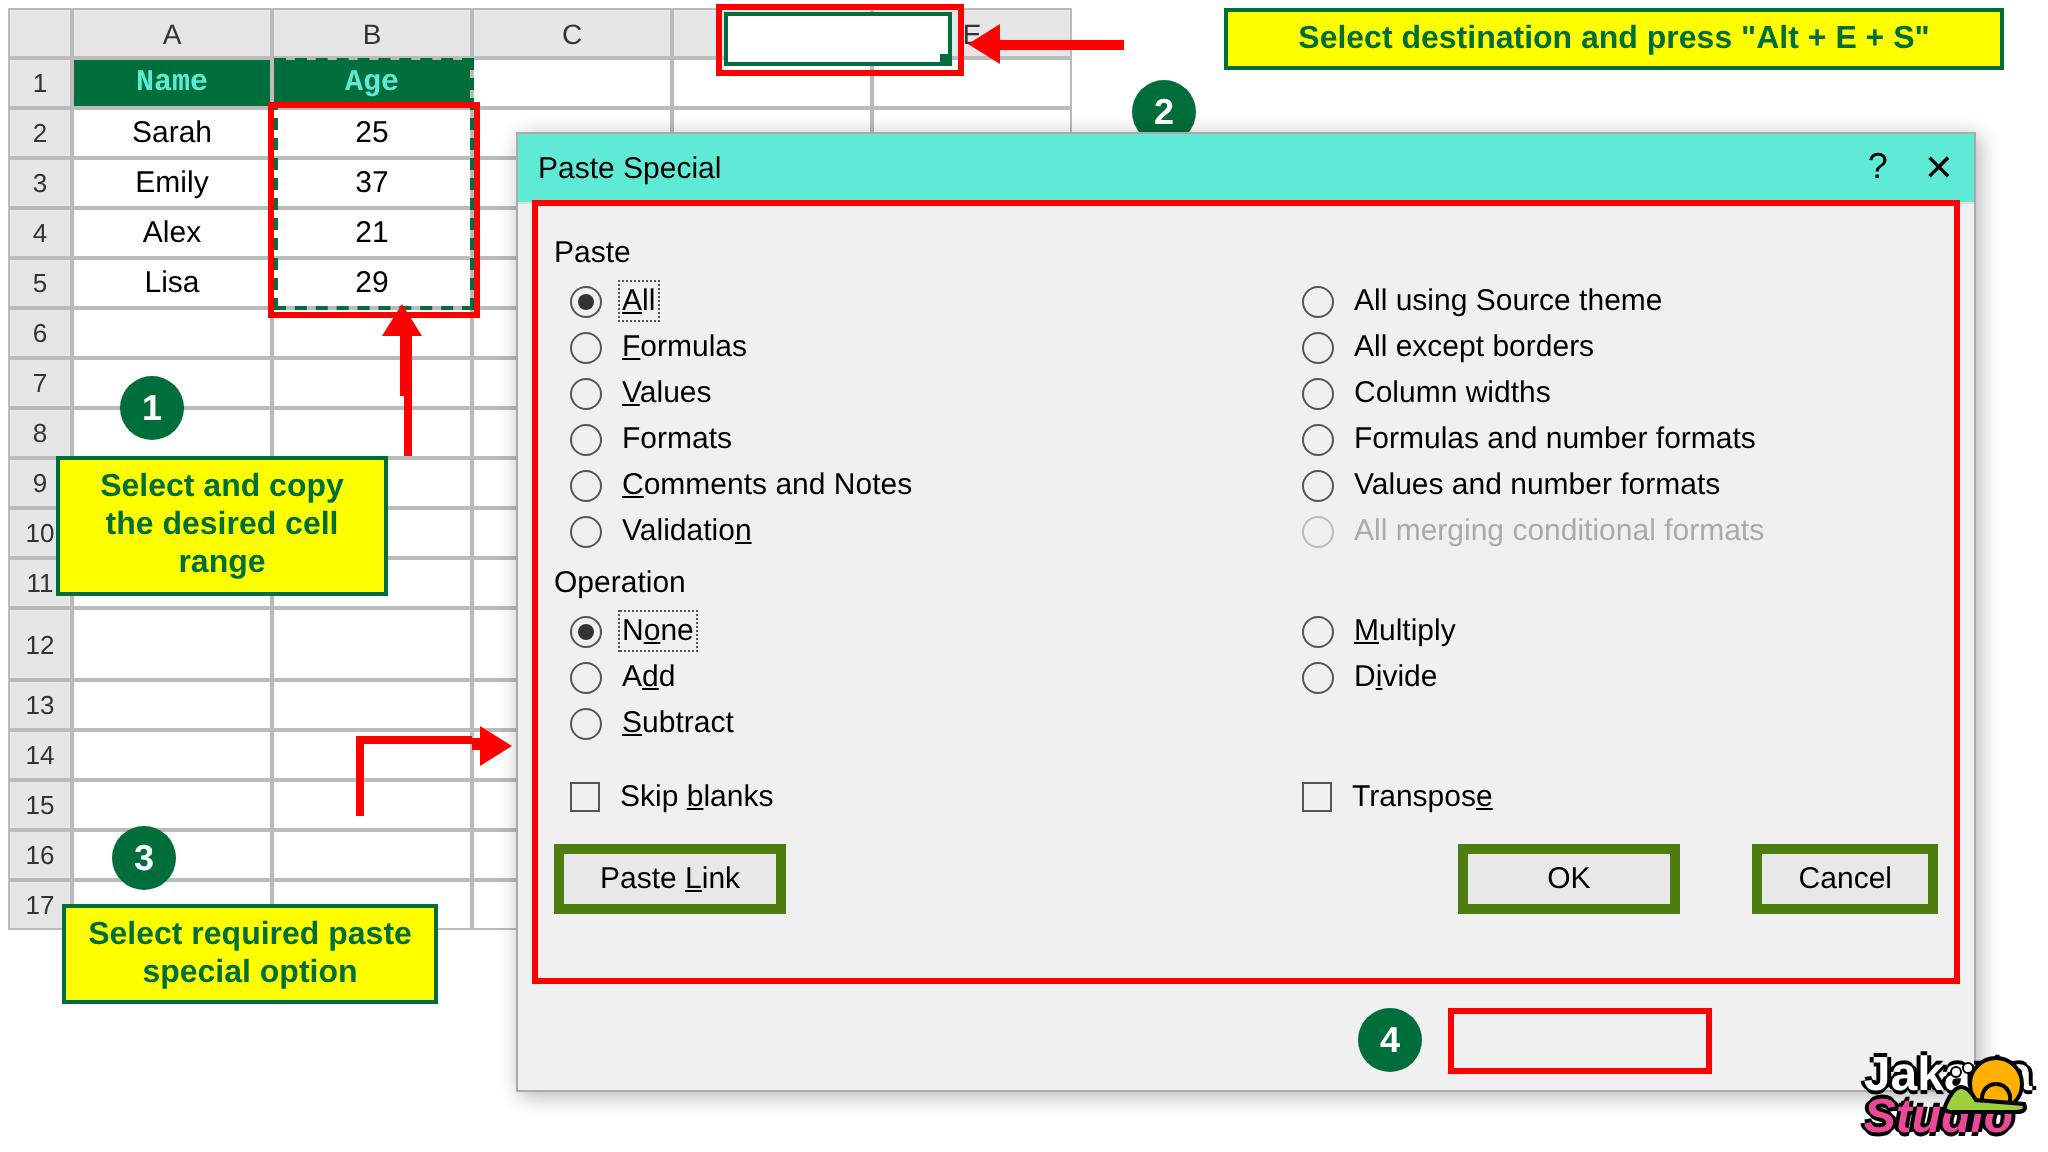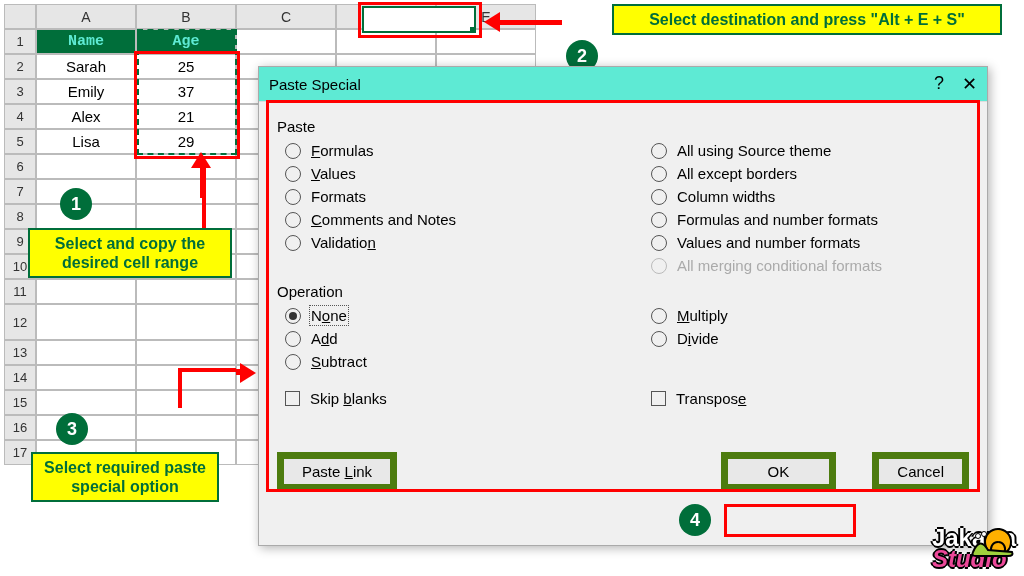--- a/index.html
+++ b/index.html
@@ -41,21 +41,21 @@
   .dlg-body { padding: 10px 18px 6px 18px; }
   .group-label { margin: 6px 0 4px 0; }
   .radio-row { display: flex; align-items: center; gap: 10px; padding: 3px 0 3px 8px; }
   .radio { width: 16px; height: 16px; border: 1.5px solid #555; border-radius: 50%; display:inline-flex; align-items:center; justify-content:center; flex:none; }
   .radio.sel::after { content:""; width:8px; height:8px; background:#333; border-radius:50%; }
   .radio.dis { border-color:#bbb; }
   .check { width: 15px; height: 15px; border: 1.5px solid #555; display:inline-block; flex:none; }
   .cols2 { display: flex; gap: 40px; }
   .col { flex: 1; }
   .dlg-footer { display:flex; align-items:center; justify-content:space-between; padding: 6px 18px 10px 18px; }
-  .btn { border: 7px solid #4d7c0f; background: #e8e8e8; padding: 4px 18px; font-size: 15px; cursor: pointer; margin-top: 30px; }
+  .btn { border: 5px solid #4d7c0f; background: #e8e8e8; padding: 4px 18px; font-size: 15px; cursor: pointer; }
   .btn.primary { padding: 4px 40px; }
   .u { text-decoration: underline; }
   .disabled { color: #aaa; }
   .focus-ring { outline: 1px dotted #555; outline-offset: 1px; }
   
   .logo { position:absolute; right:8px; bottom:6px; font-weight:900; font-size:24px; color:#fff; text-shadow: -2px 0 #000, 2px 0 #000, 0 -2px #000, 0 2px #000; line-height: 0.9; }
   .logo .l2 { font-style: italic; color:#ec4899; }
   .snail { position:absolute; right:6px; bottom:18px; width:50px; height:36px; }
 </style>
 </head>
@@ -209,21 +209,21 @@
 </div>
 
 <div class="dashed-sel" style="top:29px; left:137px; width:100px; height:126px;"></div>
 
 <div class="red-box" style="top:51px; left:134px; width:106px; height:108px;"></div>
 
 <div class="dest-cell" style="top:6px; left:362px; width:114px; height:27px;"></div>
 <div class="red-box" style="top:2px; left:358px; width:124px; height:36px;"></div>
 
 <div class="badge" style="top:188px; left:60px;">1</div>
-<div class="callout" style="top:228px; left:28px; width:204px;">Select and copy the desired cell range</div>
+<div class="callout" style="top:228px; left:28px; width:166px;">Select and copy the desired cell range</div>
 <div class="arrow-stem" style="top:196px; left:202px; width:4px; height:32px;"></div>
 <div class="arrow-stem arrow-up" style="top:166px; left:200px; width:6px; height:32px;"></div>
 
 <div class="badge" style="top:40px; left:566px;">2</div>
 <div class="callout" style="top:4px; left:612px; width:390px;">Select destination and press "Alt + E + S"</div>
 <div class="arrow-stem" style="top:20px; left:498px; width:64px; height:5px;"></div>
 <div class="arrow-stem arrow-left" style="top:21px; left:498px; width:6px; height:3px;"></div>
 
 <div class="badge" style="top:413px; left:56px;">3</div>
 <div class="callout" style="top:452px; left:31px; width:188px;">Select required paste special option</div>
@@ -236,20 +236,24 @@
     <span class="t">Paste Special</span>
     <span class="btns">
       <span>?</span>
       <span>✕</span>
     </span>
   </div>
   <div class="dlg-body">
     <div class="group-label">Paste</div>
     <div class="cols2">
       <div class="col" id="paste-left">
+          <div class="radio-row">
+            <span class="radio sel"></span>
+            <span class="focus-ring"><span class="u">A</span>ll</span>
+          </div>
           <div class="radio-row">
             <span class="radio"></span>
             <span><span class="u">F</span>ormulas</span>
           </div>
           <div class="radio-row">
             <span class="radio"></span>
             <span><span class="u">V</span>alues</span>
           </div>
           <div class="radio-row">
             <span class="radio"></span>

